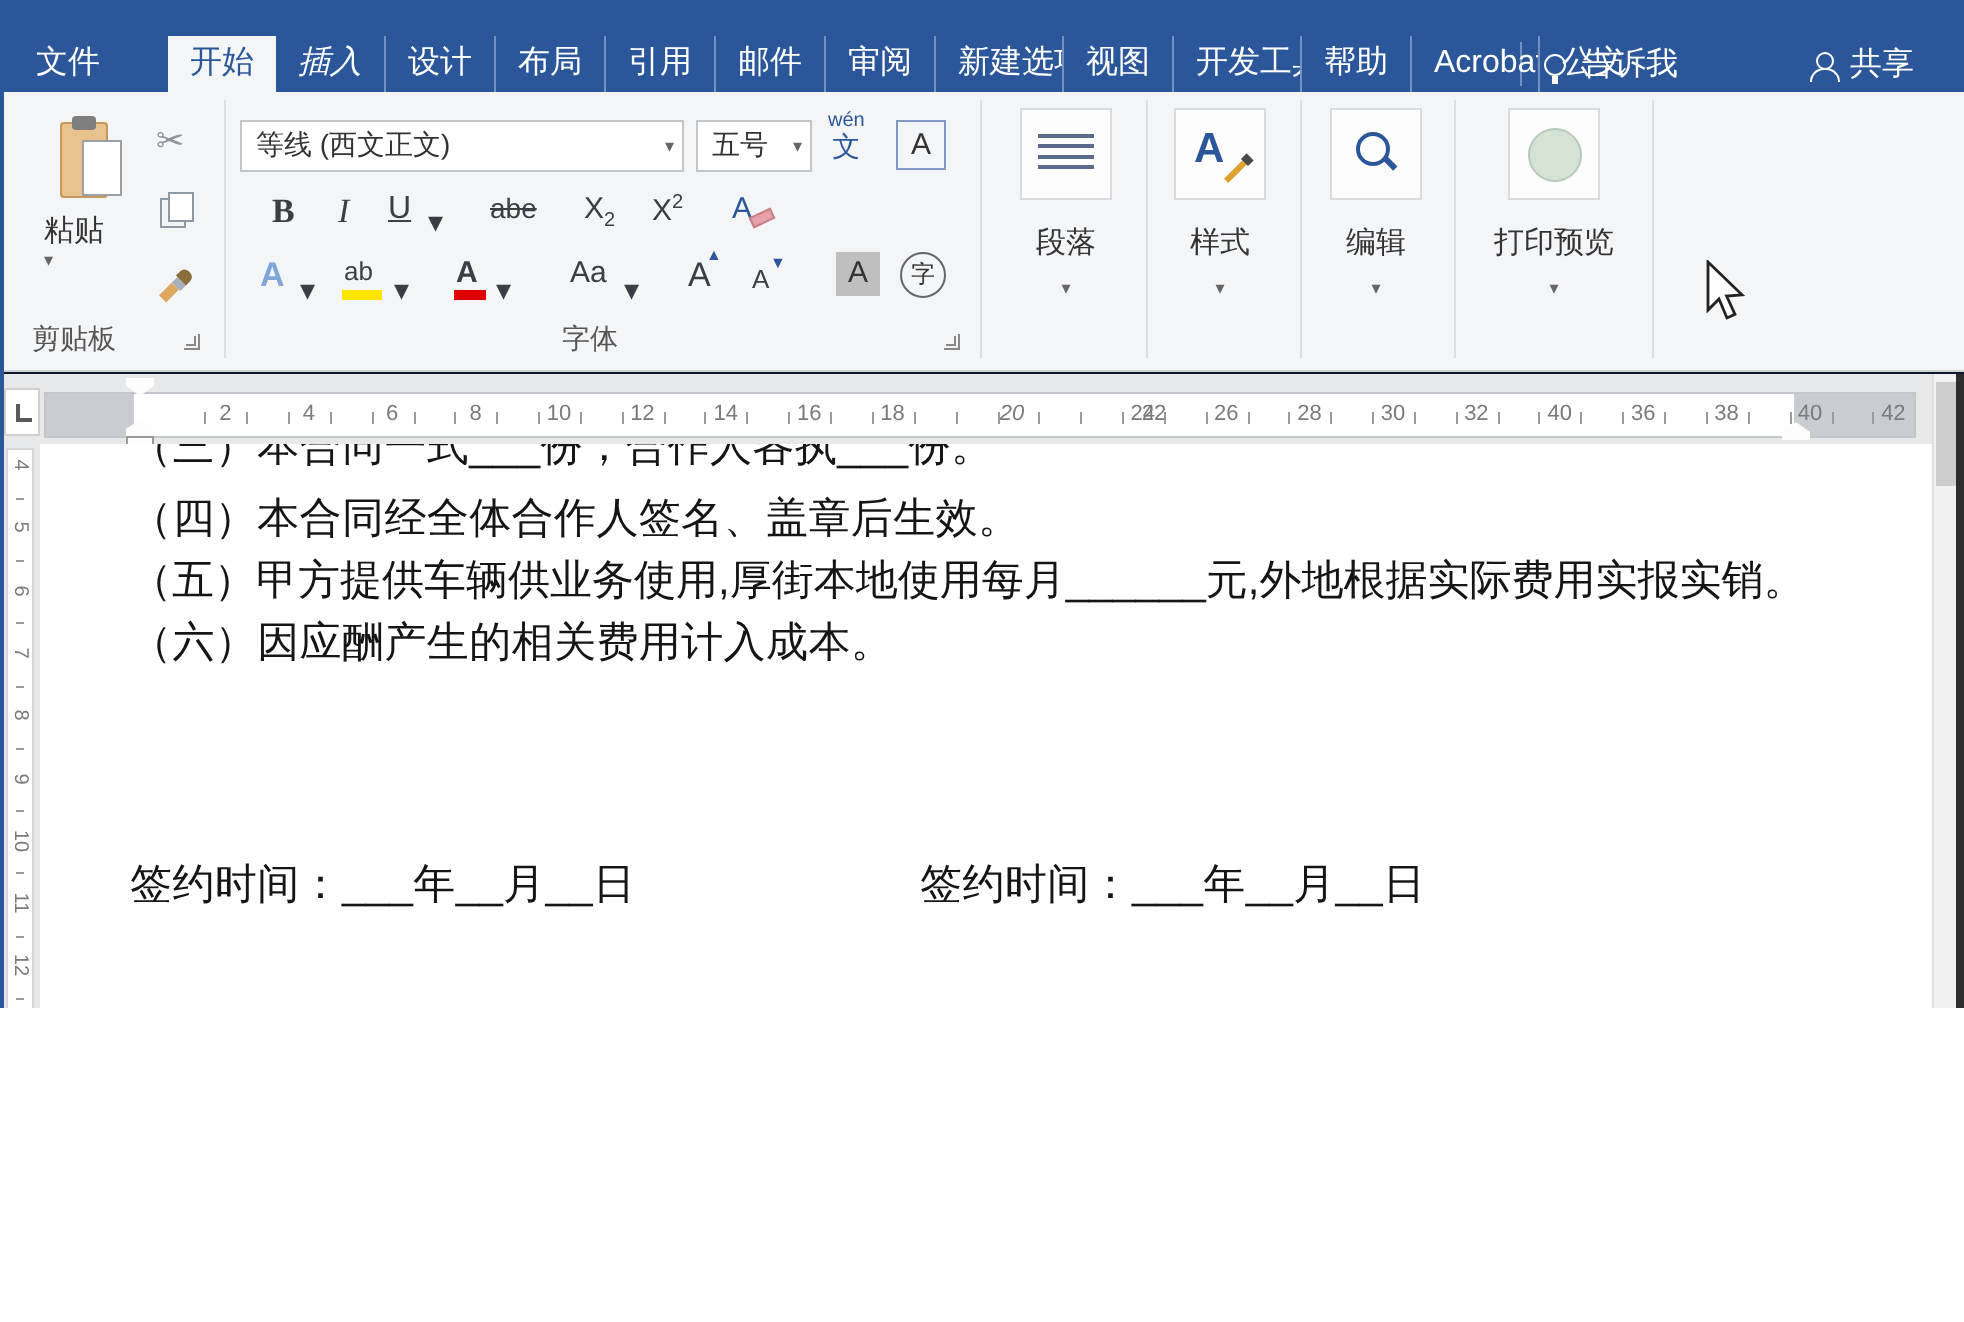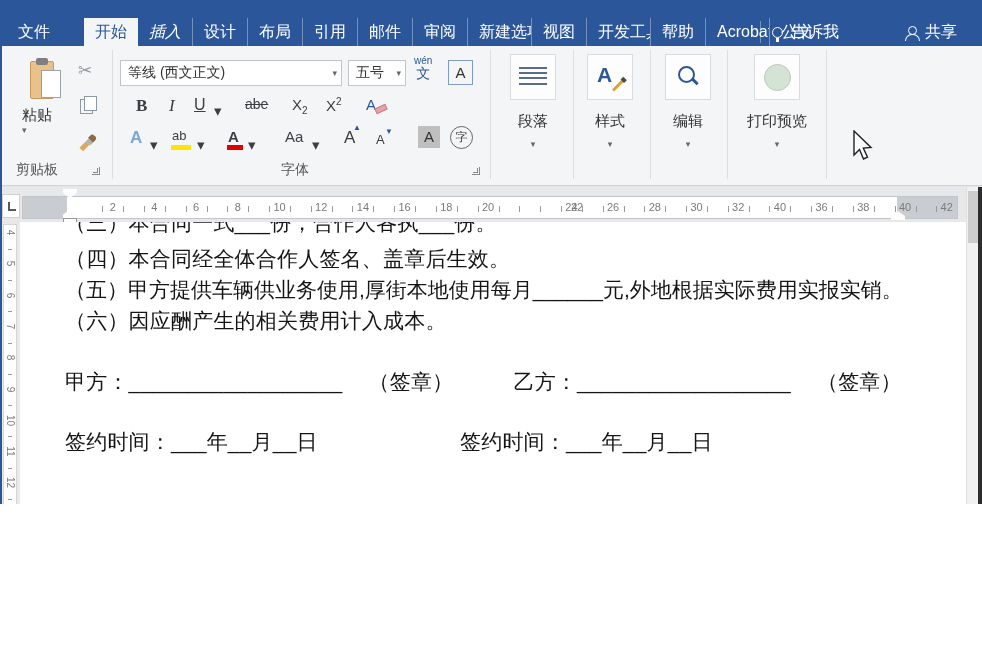--- a/index.html
+++ b/index.html
@@ -1,18 +1,18 @@
 <!DOCTYPE html>
 <html><head>
 <meta charset="utf-8">
 <style>
   * { margin:0; padding:0; box-sizing:border-box; }
   html,body { width:982px; height:661px; overflow:hidden; }
   body { font-family:"Liberation Sans", sans-serif; }
-  .app { position:relative; width:982px; height:504px; background:#e5e5e5; overflow:hidden; }
+  .app { position:relative; width:982px; height:504px; background:#0f172a; overflow:hidden; }
 
   
   .tabbar { position:absolute; left:0; top:0; width:982px; height:46px; background:#2b579a; }
   .tabs { position:absolute; left:4px; bottom:0; height:28px; display:flex; }
   .tab { height:28px; line-height:28px; padding:0 11px; font-size:16px; color:#fff; white-space:nowrap; cursor:default; }
   .tab + .tab { border-left:1px solid rgba(255,255,255,.35); }
   .tab.file { margin-right:20px; padding:0 14px; }
   .tab.active { background:#f4f5f7; color:#2b579a; border-left:none; }
   .tab.active + .tab { border-left:none;font-style:italic; }
   .tab.clipped { max-width:64px; overflow:hidden; }
@@ -302,21 +302,21 @@
       <span class="htick" style="left: 308.7px;"></span>
       <span class="hnum" style="left: 329.9px;">14</span>
       <span class="htick" style="left: 329.4px;"></span>
       <span class="htick" style="left: 350.4px;"></span>
       <span class="hnum" style="left: 371.6px;">16</span>
       <span class="htick" style="left: 371.1px;"></span>
       <span class="htick" style="left: 392.1px;"></span>
       <span class="hnum" style="left: 413.3px;">18</span>
       <span class="htick" style="left: 412.8px;"></span>
       <span class="htick" style="left: 433.8px;"></span>
-      <span class="hnum" style="left: 455px;">20</span>
+      <span class="hnum" style="left: 473px; font-style: italic;">20</span>
       <span class="htick" style="left: 454.5px;"></span>
       <span class="htick" style="left: 475.5px;"></span>
       <span class="hnum" style="left: 516px; margin-left: 28px;">22</span>
       <span class="htick" style="left: 496.2px;"></span>
       <span class="htick" style="left: 517.2px;"></span>
       <span class="hnum" style="left: 538.4px;">24</span>
       <span class="htick" style="left: 537.9px;"></span>
       <span class="htick" style="left: 558.9px;"></span>
       <span class="hnum" style="left: 580.1px;">26</span>
       <span class="htick" style="left: 579.6px;"></span>
@@ -381,29 +381,20 @@
       <span class="vtick" style="top: 400.2px;"></span>
       <span class="vnum" style="top: 409.9px;">17</span>
       <span class="vtick" style="top: 431.5px;"></span>
     </div>
 
   <div class="page">
     <div class="docline clipline">（三）本合同一式___份，合作人各执___份。</div>
     <div class="docline l4">（四）本合同经全体合作人签名、盖章后生效。</div>
     <div class="docline l5">（五）甲方提供车辆供业务使用,厚街本地使用每月______元,外地根据实际费用实报实销。</div>
     <div class="docline l6">（六）因应酬产生的相关费用计入成本。</div>
-    <div class="docline signrow">
-      <span>甲方：</span><span>__________________</span>
-      <span style="display:inline-block;width:14px;"></span>
-      <span>（签章）</span>
-      <span style="display:inline-block;width:48px;"></span>
-      <span>乙方：</span><span>__________________</span>
-      <span style="display:inline-block;width:14px;"></span>
-      <span>（签章）</span>
-    </div>
     <div class="docline daterow-l">签约时间：___年__月__日</div>
     <div class="docline daterow-r">签约时间：___年__月__日</div>
   </div>
 
   <div class="scrolltrack">
     <div class="scrollthumb"></div>
   </div>
 
   <div class="edge-left"></div>
   <div class="edge-right"></div>

